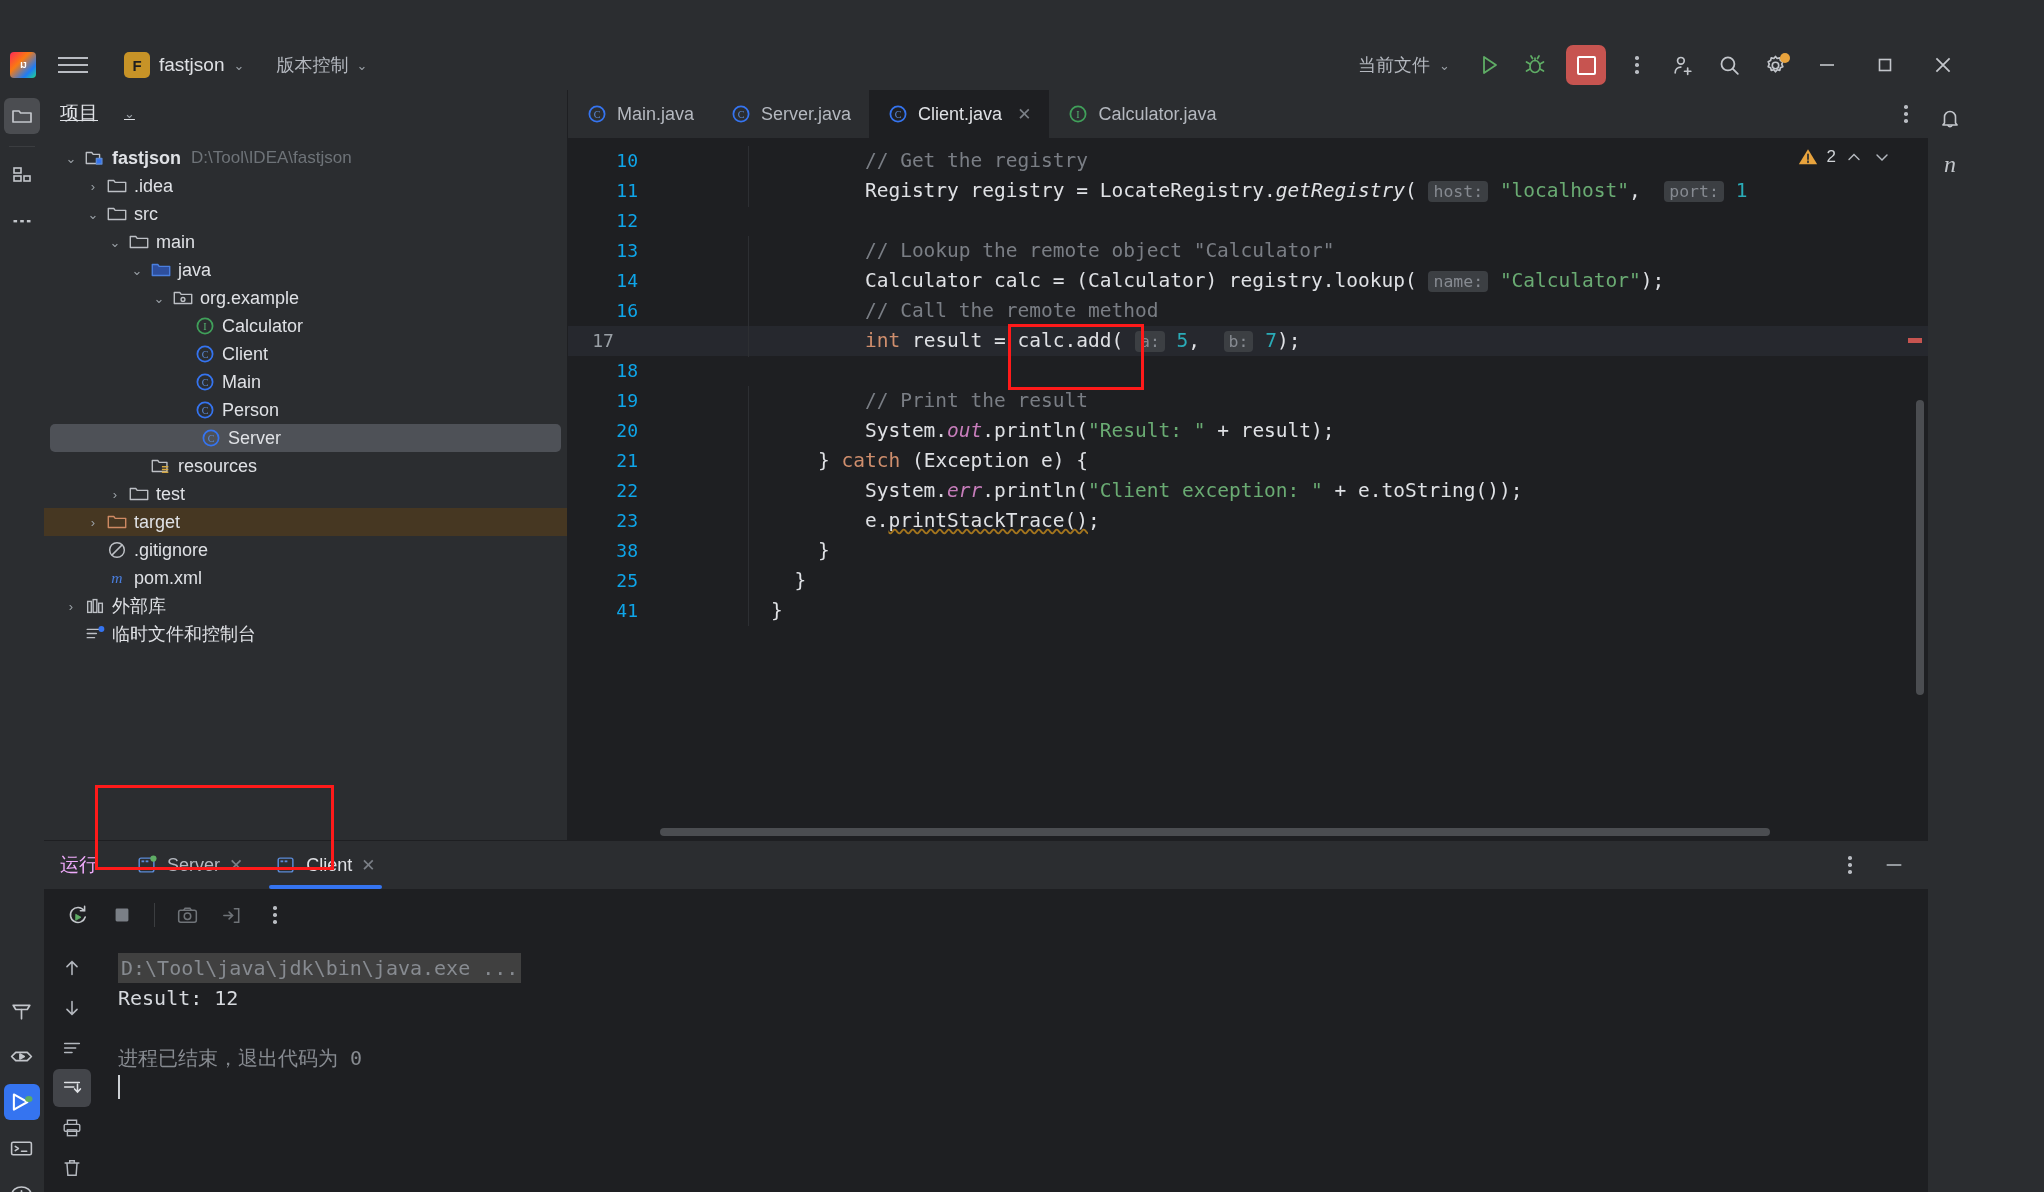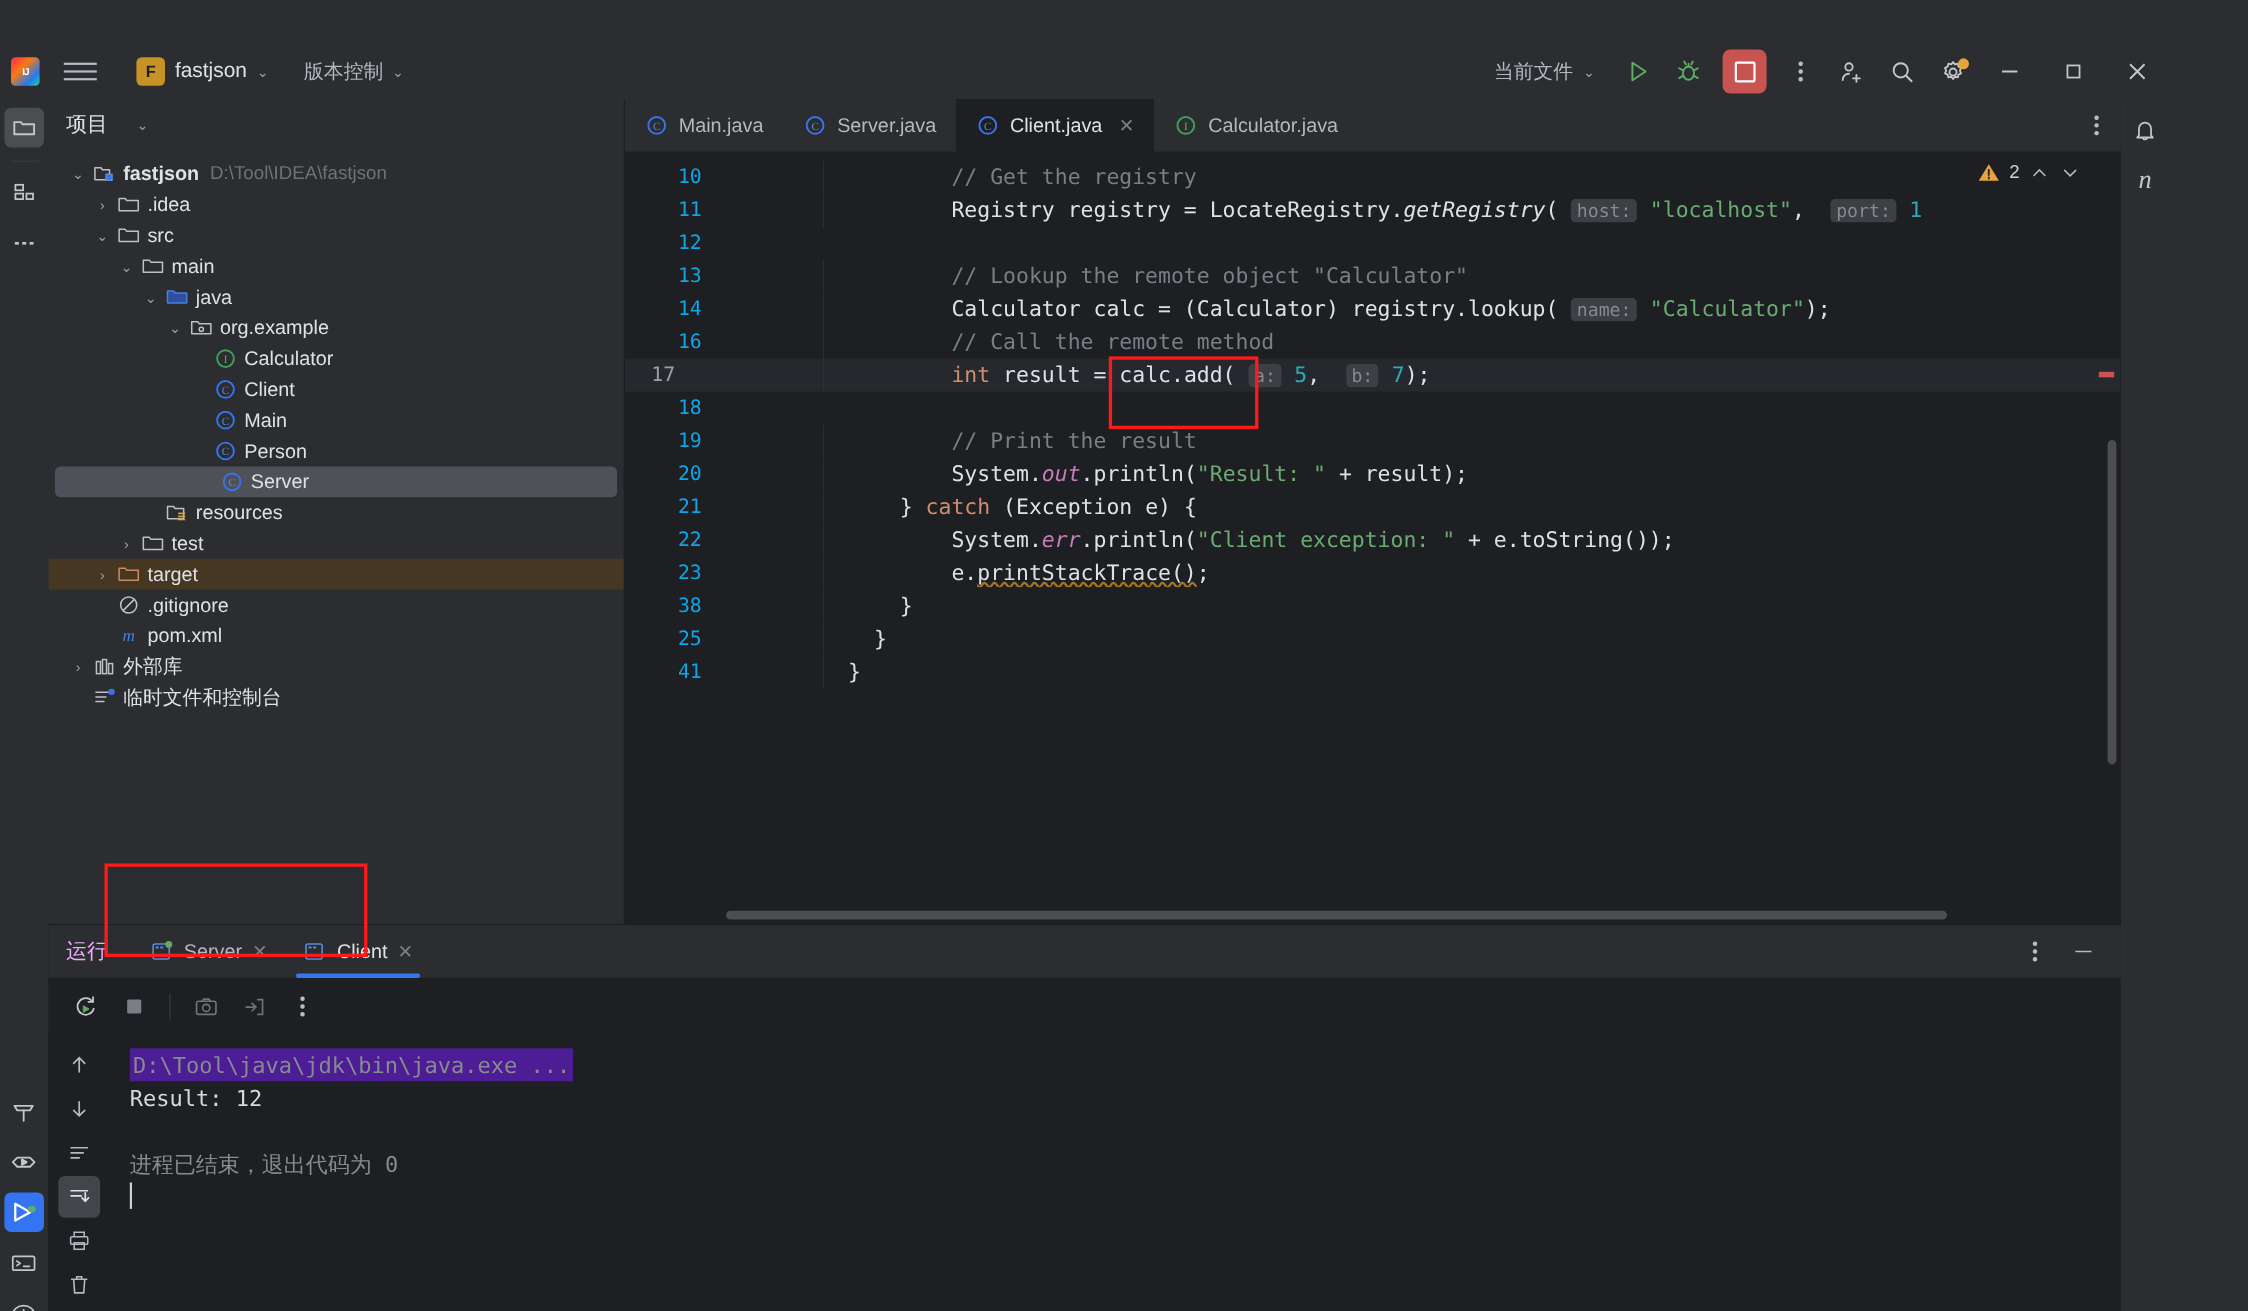--- a/index.html
+++ b/index.html
@@ -77,21 +77,21 @@
   }
 
   .center { flex:1 1 auto; display:flex; flex-direction:column; min-width:0;}
   .upper { display:flex; flex:1 1 auto; min-height:0;}
 
   
   .project {
     width: 524px; flex:0 0 524px; background:#2b2d30; display:flex;flex-direction:column;
     border-right:1px solid #1e1f22;
   }
-  .project-head{ height:46px; display:flex;align-items:center; padding-left:16px; gap:26px; cursor:pointer;}
+  .project-head{ height:46px; display:flex;align-items:center; padding-left:16px; gap:26px; cursor:pointer;text-decoration:underline;}
   .project-head .t { font-size:19px; color:#dfe1e5;}
   .tree { padding-top:8px; font-size:18px; overflow:hidden;}
   .node { height:28px; display:flex; align-items:center; white-space:nowrap; cursor:pointer; padding-right:8px;}
   .node.sel { background:#4e5157; border-radius:5px; margin:0 6px; }
   .node.target-hl { background:#463722; }
   .twisty { width:22px; flex:0 0 22px; display:flex;align-items:center;justify-content:center; color:#9aa0a6; font-size:13px;}
   .nlabel { color:#dfe1e5; }
   .nlabel.b { font-weight:700; }
   .npath { color:#6e7378; margin-left:10px; font-size:17px;}
   .nicon { width:26px;flex:0 0 26px; display:flex;align-items:center;justify-content:center;margin-right:4px;}
@@ -139,21 +139,21 @@
   .rtab.active { color:#dfe1e5;}
   .rtab.active:after{ content:""; position:absolute; left:10px; right:10px; bottom:0; height:4px; background:#3574f0; border-radius:2px;}
   .rtab .x { color:#7a7f86; font-size:17px;}
   .run-right { margin-left:auto; display:flex; align-items:center; gap:4px; padding-right:14px;}
   .run-body { flex:1 1 auto; display:flex; min-height:0;}
   .run-toolbar { width:56px; flex:0 0 56px; background:#1e1f22; display:flex;flex-direction:column;align-items:center; padding-top:8px;}
   .rt-ico { width:38px;height:38px;display:flex;align-items:center;justify-content:center;cursor:pointer;border-radius:6px;margin-bottom:2px;}
   .rt-ico.on { background:#43454a;}
   .run-toolbar2 { width:56px; flex:0 0 56px; display:flex;flex-direction:column;align-items:center;padding-top:10px;}
   .console { flex:1 1 auto; position:relative; font-family:"DejaVu Sans Mono", monospace; font-size:20px; line-height:30px; padding:12px 0 0 18px; color:#bcbec4;}
-  .cmdline { color:#878b91; background:#4c1d95; display:inline-block; padding:0 3px;}
+  .cmdline { color:#878b91; background:#404040; display:inline-block; padding:0 3px;}
   .caret { display:inline-block; width:2px; height:24px; background:#cdd0d4; vertical-align:-4px;}
   .run-top-toolbar { height:52px; display:flex; align-items:center; padding-left:14px; gap:4px; }
   .tbi { width:40px;height:40px;display:flex;align-items:center;justify-content:center;cursor:pointer;border-radius:6px;}
   .sep-v { width:1px;height:24px;background:#3b3d40;margin:0 8px;}
   svg { display:block; }
 </style>
 </head>
 <body>
 
 <div class="app">

